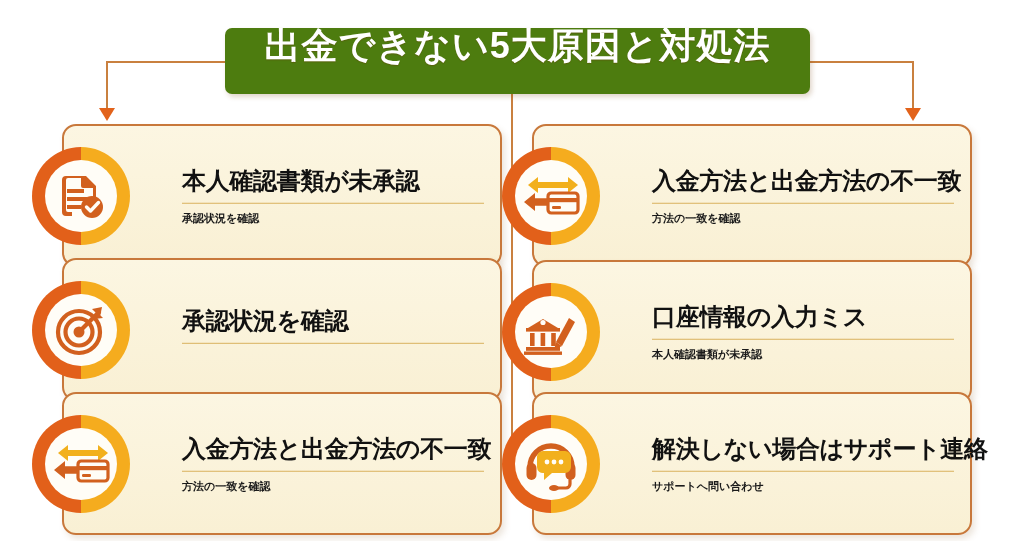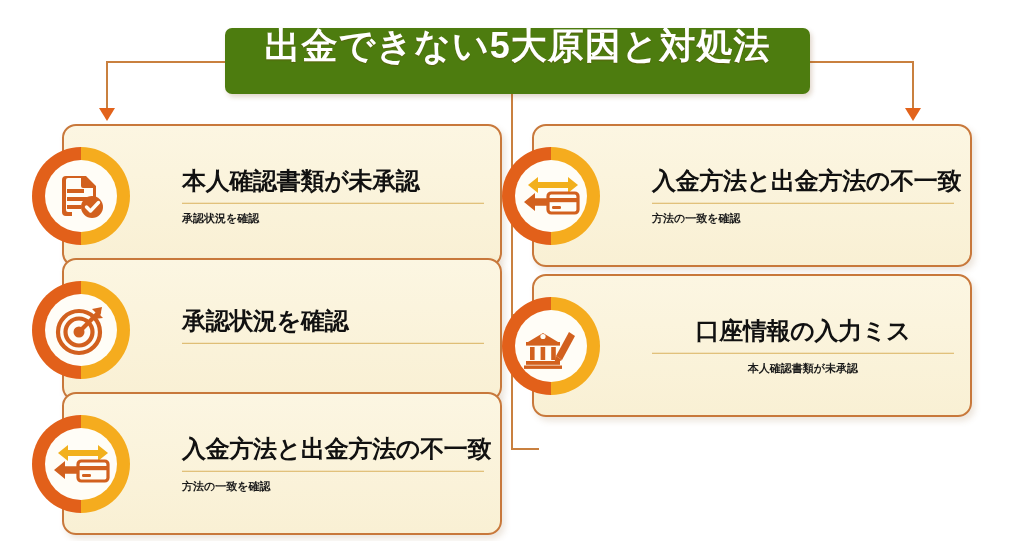--- a/index.html
+++ b/index.html
@@ -172,21 +172,21 @@
         <rect x="30" y="37" width="9" height="3" rx="1.2" fill="#D2601E"></rect>
       </svg>
     </div>
     <div class="card-text">
       <div class="card-title">入金方法と出金方法の不一致</div>
       <div class="card-divider"></div>
       <div class="card-sub">方法の一致を確認</div>
     </div>
   </div>
 
-  <div class="card card-right" style="top:274px;text-align:center;">
+  <div class="card card-right" style="top:260px;">
     <div class="badge">
       <svg width="56" height="52" viewBox="0 0 56 52">
         <path d="M20 13 L5 22 h30 z" fill="#D2601E"></path>
         <circle cx="20" cy="16.5" r="2.6" fill="#FFFDF7"></circle>
         <rect x="3" y="22" width="34" height="3.6" fill="#D2601E"></rect>
         <rect x="7" y="27" width="4.6" height="13" fill="#D2601E"></rect>
         <rect x="17.6" y="27" width="4.6" height="13" fill="#D2601E"></rect>
         <rect x="28.2" y="27" width="4.6" height="13" fill="#D2601E"></rect>
         <rect x="3" y="41" width="34" height="3.8" fill="#D2601E"></rect>
         <rect x="1" y="45.5" width="38" height="3.4" fill="#D2601E"></rect>
@@ -194,14 +194,34 @@
         <path d="M33 36 l6 4 l-8 4 z" fill="#D2601E"></path>
       </svg>
     </div>
     <div class="card-text">
       <div class="card-title">口座情報の入力ミス</div>
       <div class="card-divider"></div>
       <div class="card-sub">本人確認書類が未承認</div>
     </div>
   </div>
 
+  <div class="card card-right" style="top:392px;">
+    <div class="badge">
+      <svg width="56" height="54" viewBox="0 0 56 54">
+        <path d="M7 30 a21 21 0 0 1 42 0" fill="none" stroke="#D2601E" stroke-width="5.5" stroke-linecap="round"></path>
+        <rect x="3.5" y="26" width="10" height="17" rx="5" fill="#D2601E"></rect>
+        <rect x="42.5" y="26" width="10" height="17" rx="5" fill="#D2601E"></rect>
+        <path d="M47 43 v4 a4 4 0 0 1 -4 4 h-9" fill="none" stroke="#D2601E" stroke-width="3.2" stroke-linecap="round"></path>
+        <ellipse cx="31" cy="51" rx="5" ry="3" fill="#D2601E"></ellipse>
+        <path d="M20 14 h22 a6 6 0 0 1 6 6 v10 a6 6 0 0 1 -6 6 h-13 l-8 7 v-7 a6 6 0 0 1 -7 -6 v-10 a6 6 0 0 1 6 -6 z" fill="#F2B01C"></path>
+        <circle cx="24" cy="25" r="2.4" fill="#FFFDF7"></circle>
+        <circle cx="31" cy="25" r="2.4" fill="#FFFDF7"></circle>
+        <circle cx="38" cy="25" r="2.4" fill="#FFFDF7"></circle>
+      </svg>
+    </div>
+    <div class="card-text">
+      <div class="card-title">解決しない場合はサポート連絡</div>
+      <div class="card-divider"></div>
+      <div class="card-sub">サポートへ問い合わせ</div>
+    </div>
+  </div>
 
 </div>
 
 </body></html>

